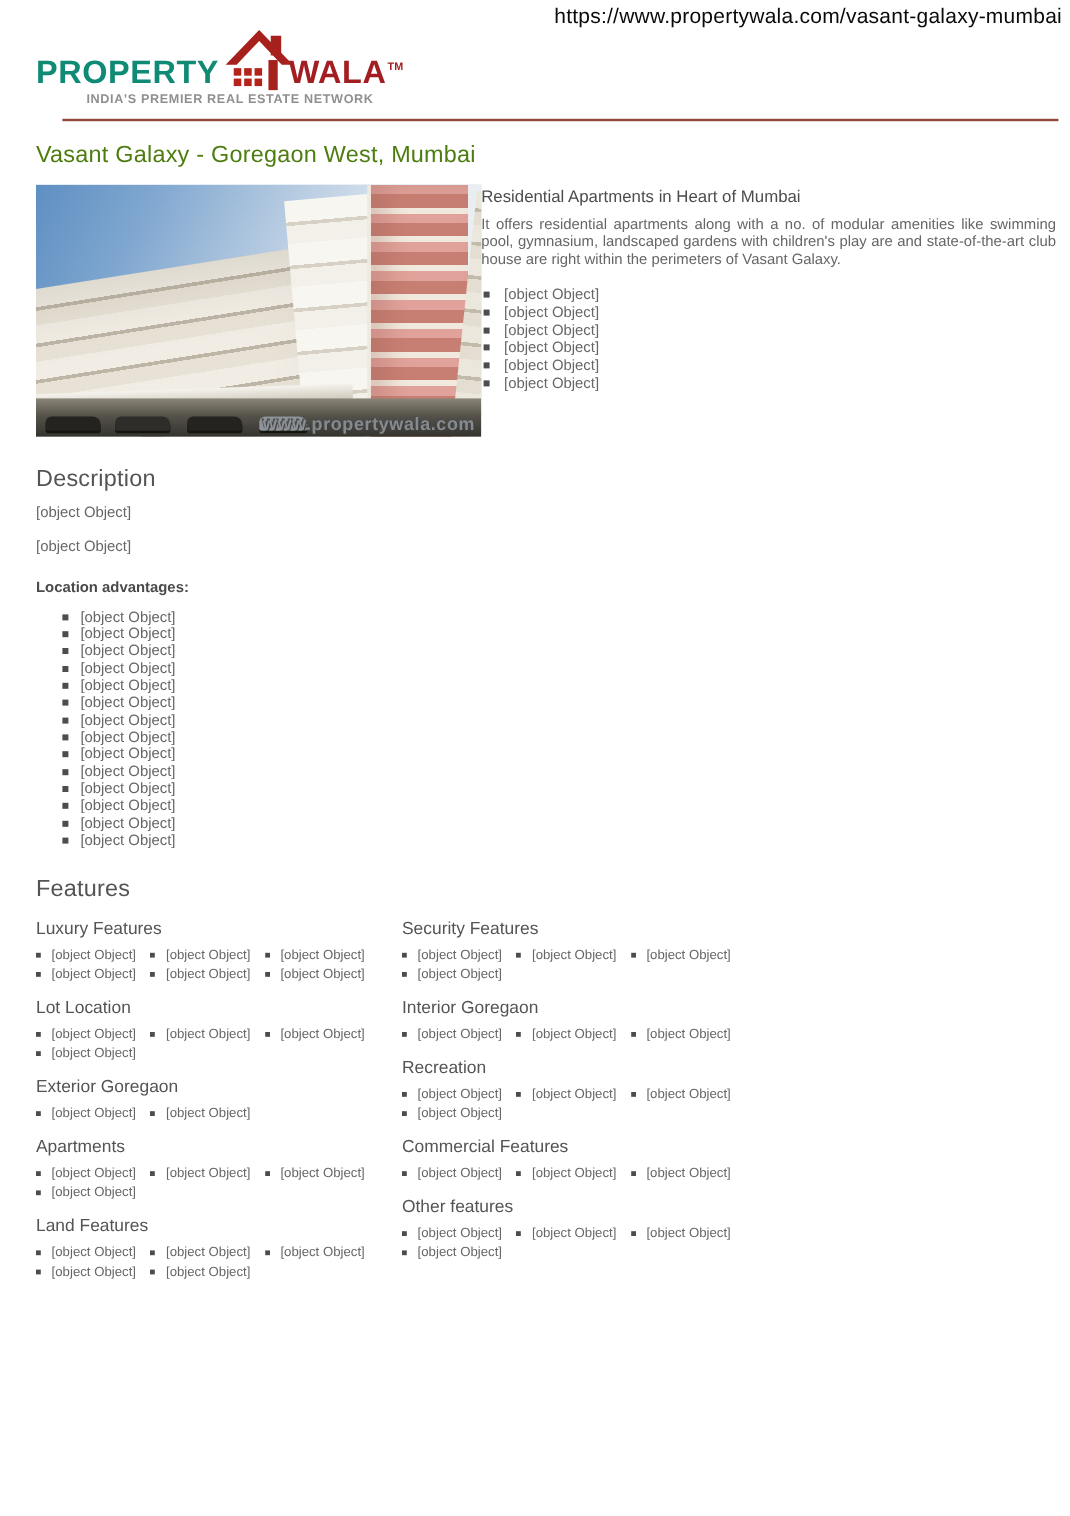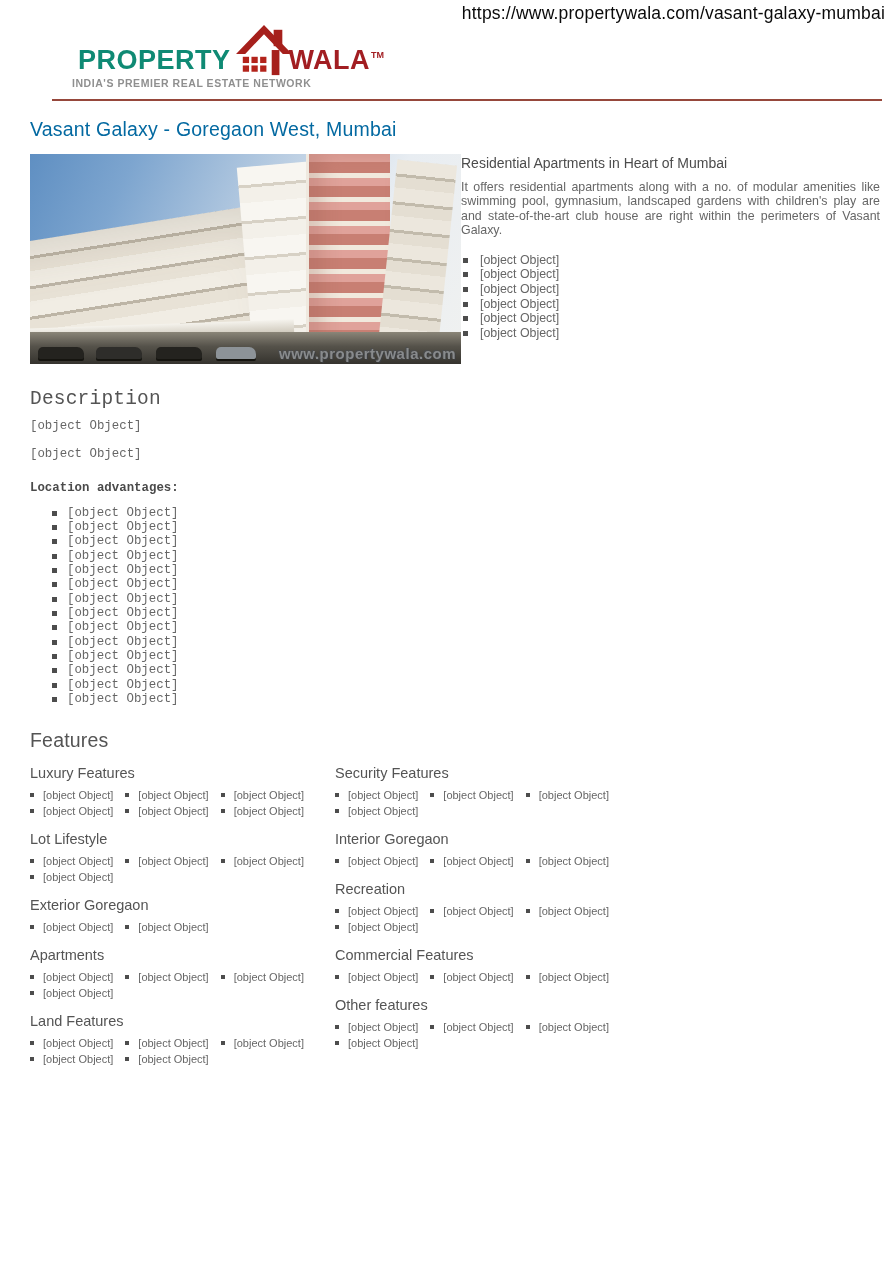--- a/index.html
+++ b/index.html
@@ -9,33 +9,33 @@
     background:#ffffff; font-family:"Liberation Sans", sans-serif; color:#666;
   }
 
   
   .url-text { position:absolute; top:3px; right:7px; font-size:17.5px; color:#0a0a0a; letter-spacing:.2px; }
 
   
   .header { padding:20px 0 0 30px; }
   .logo { display:inline-block; cursor:pointer; }
   .logo-row { display:flex; align-items:flex-end; }
-  .logo-property { font-size:27px; font-weight:700; color:#0F8A74; letter-spacing:.5px; line-height:1;margin-left:48px; }
+  .logo-property { font-size:27px; font-weight:700; color:#0F8A74; letter-spacing:.5px; line-height:1; }
   .logo-house { width:58px; height:54px; margin:0 2px 0 4px; display:block; position:relative; top:4px; }
   .logo-wala { font-size:27px; font-weight:700; color:#A21E22; letter-spacing:.5px; line-height:1; margin-left:-6px; }
   .logo-tm { font-size:9px; font-weight:700; color:#A21E22; position:relative; top:-14px; margin-left:1px; }
   .logo-tagline { font-size:10.5px; font-weight:700; color:#8f8f8f; letter-spacing:.55px; margin-top:3px;padding-left:42px; }
   .header-rule { border:0; border-top:2px solid #96473B; margin:8px 10px 0 22px; }
 
   
-  .page-title { font-size:19.5px; font-weight:400; color:#0369a1; margin:17px 0 0 30px; letter-spacing:.2px; }
+  .page-title { font-size:19.5px; font-weight:400; color:#4d7c0f; margin:17px 0 0 30px; letter-spacing:.2px; }
 
   
   .top-section { display:flex; margin:13px 12px 0 30px; }
-  .photo { width:431px; height:210px; position:relative; overflow:hidden; flex:none; cursor:pointer; background:#9db6d2; }
+  .photo { width:371px; height:210px; position:relative; overflow:hidden; flex:none; cursor:pointer; background:#9db6d2; }
   .sky { position:absolute; inset:0; background:linear-gradient(115deg,#5f8fc2 0%,#7da5cf 20%,#b9cde2 48%,#e8edf2 72%,#f0f1f0 100%); }
   .b-left { position:absolute; left:-34px; top:40px; width:330px; height:220px; transform:rotate(-9deg); transform-origin:right top;
     background:repeating-linear-gradient(to bottom,#f1ede4 0 15px,#bdb5a6 15px 18px,#e8e2d6 18px 30px);
     box-shadow:inset -50px 0 60px rgba(110,100,85,.28); }
   .b-mid { position:absolute; left:216px; top:10px; width:74px; height:215px; transform:rotate(-5deg);
     background:repeating-linear-gradient(to bottom,#f8f6f1 0 18px,#d7d1c5 18px 21px,#f3f0e9 21px 36px); }
   .tower-pink { position:absolute; left:276px; top:0; width:84px; height:212px; border-left:3px solid #efe9df;
     background:repeating-linear-gradient(to bottom,#e0a29a 0 8px,#c87f73 8px 19px,#f1e9dd 19px 24px);
     box-shadow:inset 14px 0 18px rgba(150,90,80,.25); }
   .b-right { position:absolute; left:356px; top:8px; width:60px; height:215px; transform:rotate(6deg);
@@ -51,21 +51,21 @@
 
   .overview { flex:1; }
   .overview-heading { font-size:14px; font-weight:400; color:#4c4c4c; margin:1px 0 9px; }
   .just { text-align:justify; }
   .overview-intro { font-size:12.4px; line-height:14.4px; color:#666; margin:0; }
   .sq-list { list-style:none; margin:15px 0 0; padding:0 0 0 2px; }
   .sq-li { display:flex; font-size:12.4px; line-height:14.7px; color:#666; }
   .sq { flex:none; width:5px; height:5px; background:#4d4d4d; margin:5px 12px 0 0; }
 
   
-  .desc { margin:24px 30px 0; width:550px;font-family:Liberation Mono, monospace; }
+  .desc { margin:24px 30px 0; width:550px; }
   .section-heading { font-size:19.5px; font-weight:400; color:#545454; margin:0 0 9px; letter-spacing:.2px; }
   .para { font-size:12.4px; line-height:14.35px; color:#666; margin:0 0 14px; }
   .mini-heading { font-size:12.4px; font-weight:700; color:#4a4a4a; margin:19px 0 11px; }
   .adv-list { list-style:none; margin:0; padding:0 0 0 22px; }
   .adv-list .sq-li { line-height:14.35px; }
   .adv-list .sq { margin-right:10px; }
 
   
   .features { margin:22px 30px 0; width:566px; }
   .feat-cols { display:flex; margin-top:13px; }
@@ -264,21 +264,21 @@
               <span class="sq"></span>
               <span>[object Object]</span>
             </span>
             <span class="feat-item">
               <span class="sq"></span>
               <span>[object Object]</span>
             </span>
           </div>
         </div>
         <div class="feat-group">
-          <h2 class="feat-title">Lot Lifestyle</h2>
+          <h2 class="feat-title">Lot Location</h2>
           <div class="feat-items">
 
           <span class="feat-item">
               <span class="sq"></span>
               <span>[object Object]</span>
             </span>
             <span class="feat-item">
               <span class="sq"></span>
               <span>[object Object]</span>
             </span>

